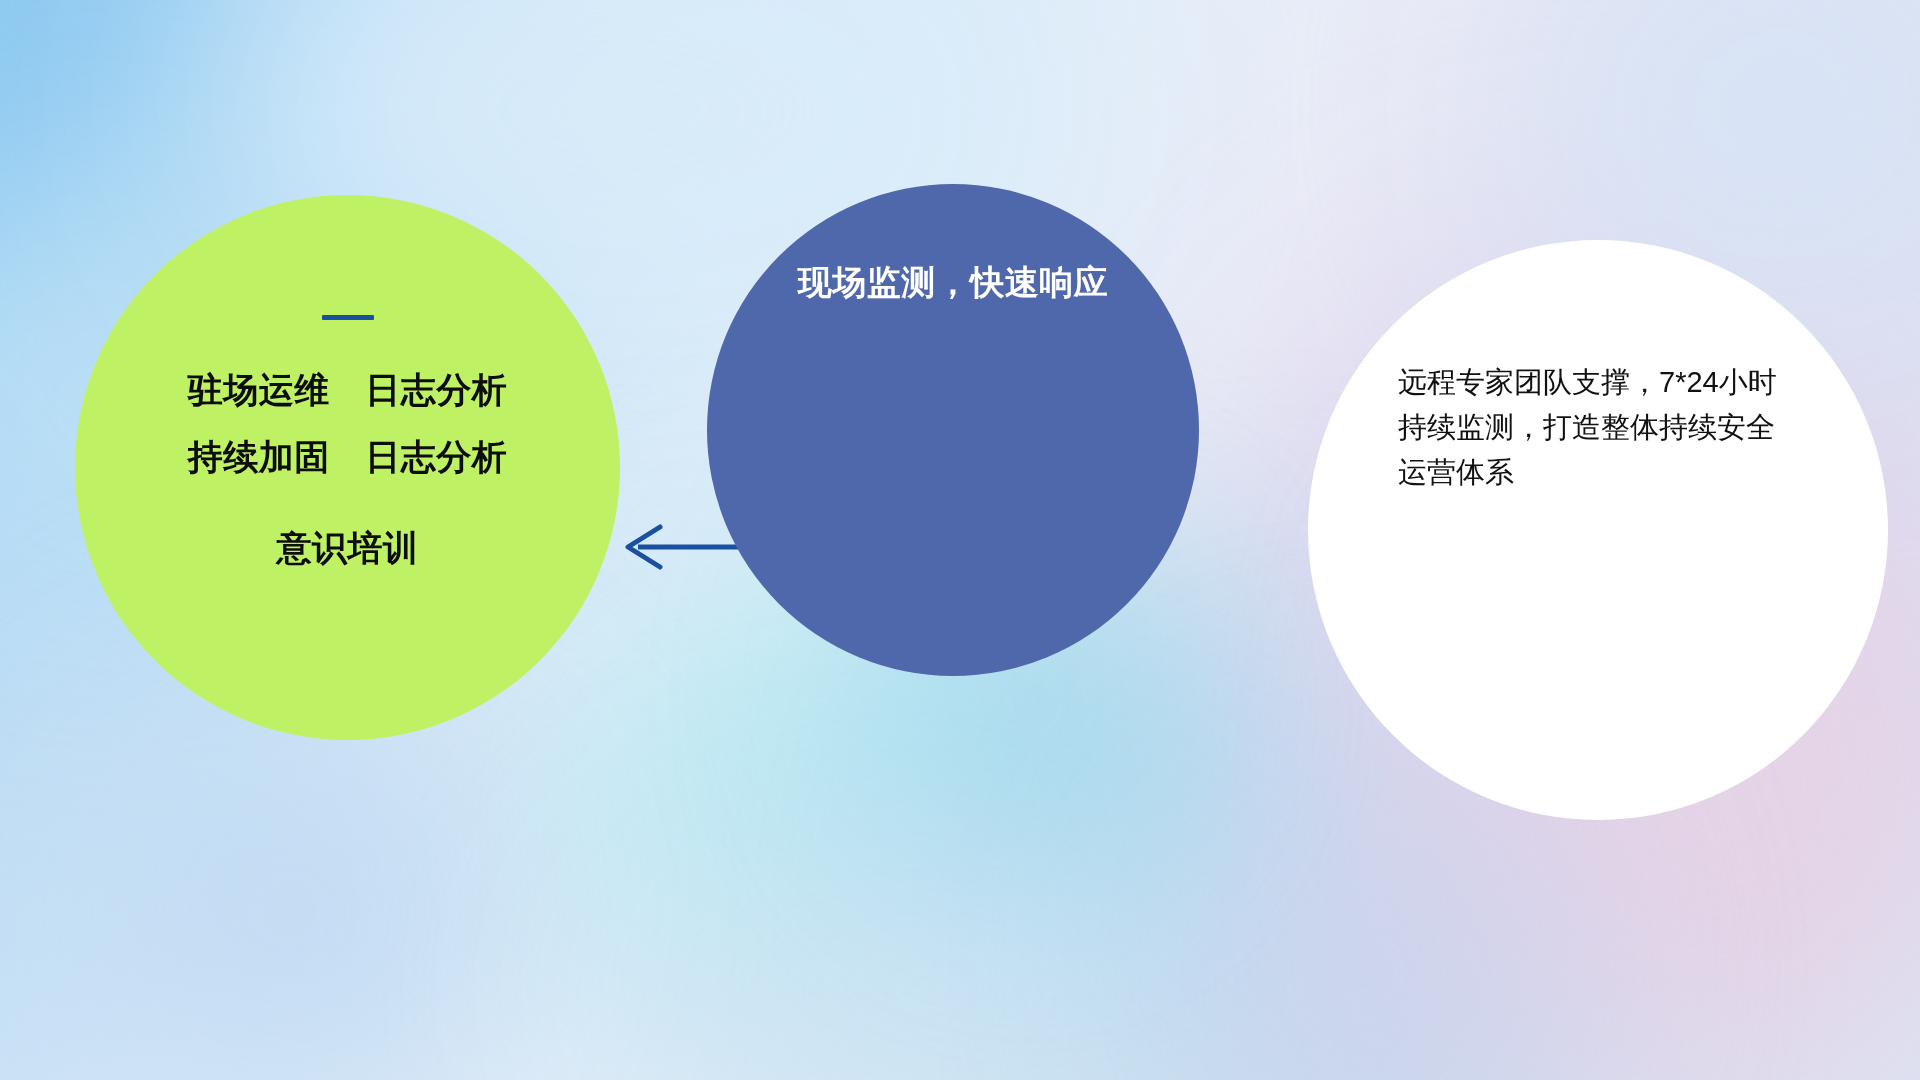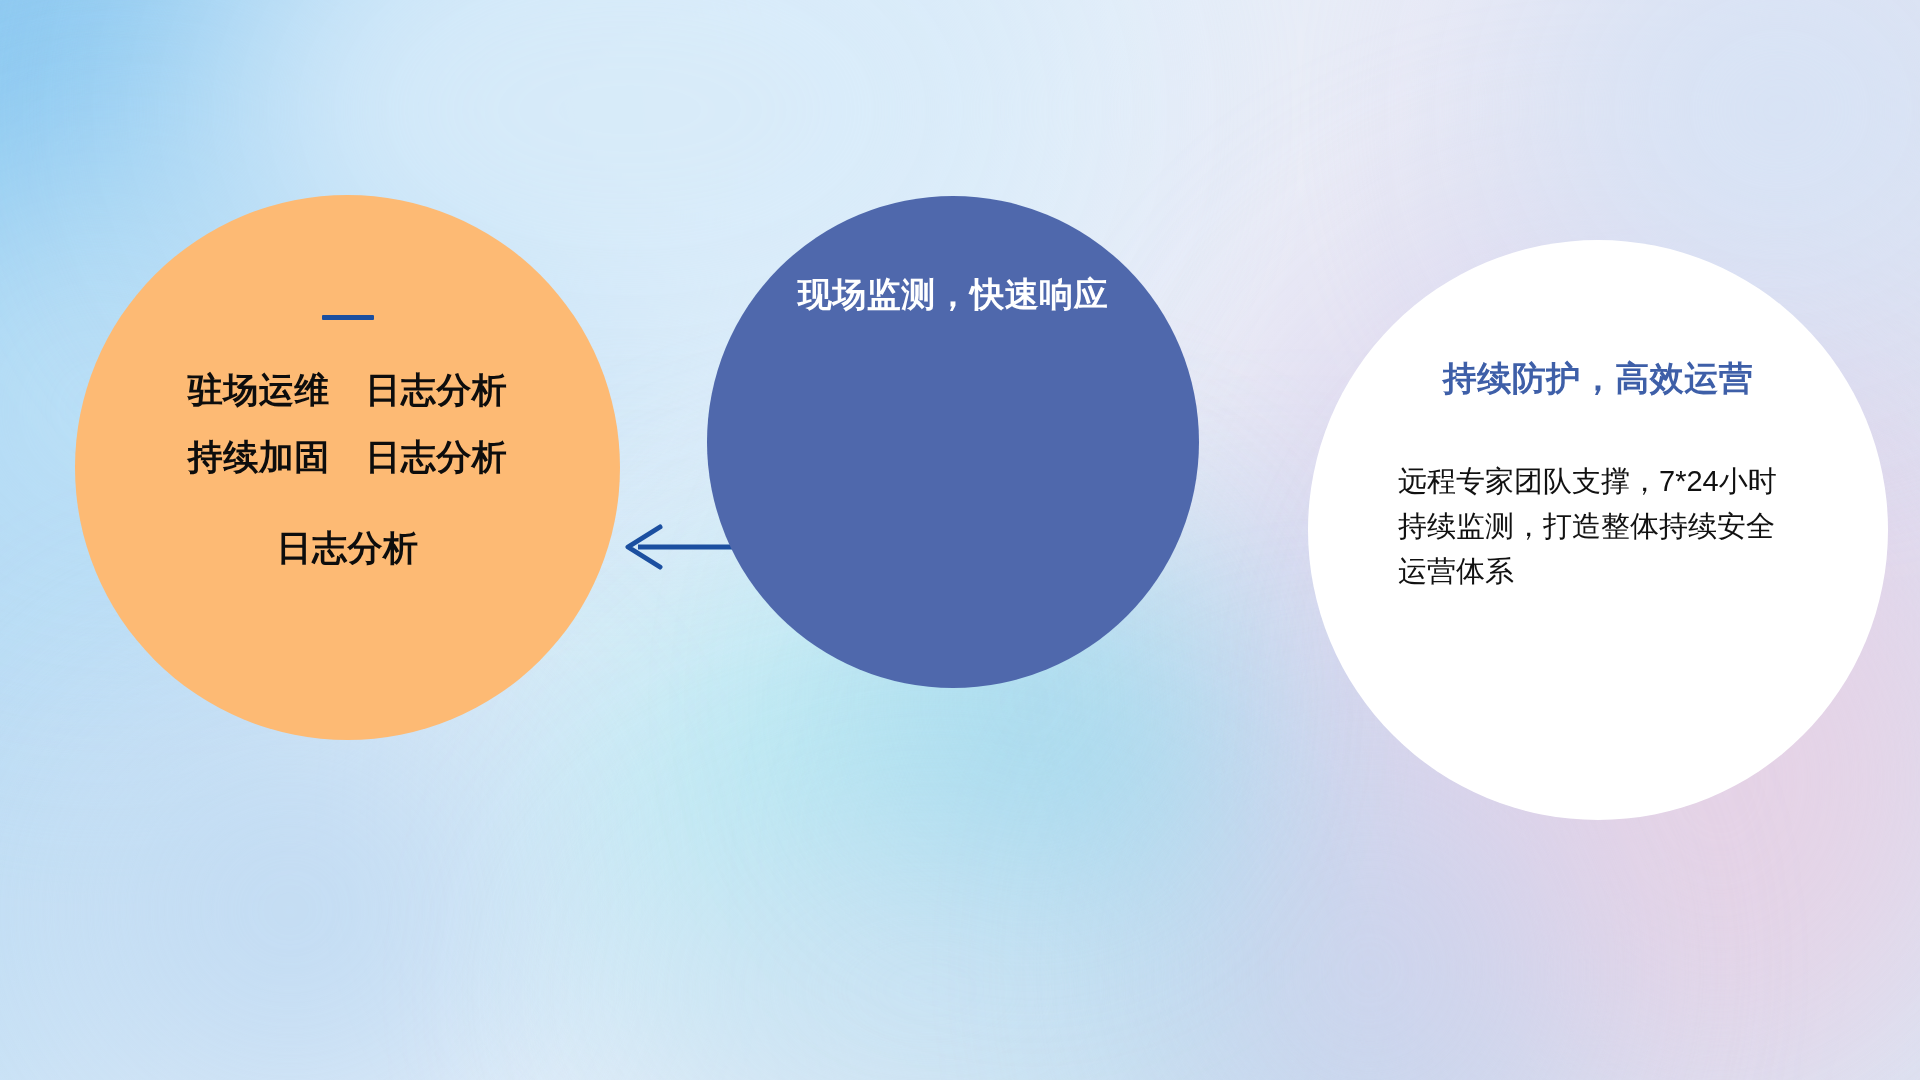--- a/index.html
+++ b/index.html
@@ -35,25 +35,25 @@
   .b9{width:460px;height:420px;left:60px;top:700px;background:#bcd8f2;opacity:.8;}
   .b10{width:620px;height:340px;left:620px;top:820px;background:#cfe2f4;opacity:.85;}
   .b11{width:380px;height:420px;left:1180px;top:760px;background:#cfd2ec;opacity:.8;}
   .b12{width:300px;height:360px;left:880px;top:520px;background:#8fc9e8;opacity:.45;}
 
   
   .circle{position:absolute;border-radius:50%;display:flex;flex-direction:column;
           align-items:center;justify-content:flex-start;text-align:center;box-sizing:border-box;}
 
   #circle-left{
-    left:75px;top:195px;width:545px;height:545px;background:#fdba74;
+    left:75px;top:195px;width:545px;height:545px;background:#bef264;
     padding-top:120px;
   }
   #circle-mid{
-    left:707px;top:196px;width:492px;height:492px;background:#4f68ac;
+    left:707px;top:184px;width:492px;height:492px;background:#4f68ac;
     padding-top:80px;z-index:2;
   }
   #circle-right{
     left:1308px;top:240px;width:580px;height:580px;background:#ffffff;
     padding-top:120px;z-index:3;
   }
 
   
   .dash{width:52px;height:5px;background:#1b4fa0;border-radius:1px;margin-bottom:52px;}
   .left-line{
@@ -104,23 +104,22 @@
 
 <svg id="arrow" viewBox="0 0 300 64">
   <line x1="300" y1="32" x2="38" y2="32" stroke="#1B4FA0" stroke-width="5"></line>
   <polyline points="60,12 28,32 60,52" fill="none" stroke="#1B4FA0" stroke-width="5" stroke-linecap="round" stroke-linejoin="round"></polyline>
 </svg>
 
 <div id="circle-left" class="circle">
   <div class="dash"></div>
   <div class="left-line">驻场运维　日志分析</div>
   <div class="left-line">持续加固　日志分析</div>
-  <div class="left-line last">日志分析</div>
+  <div class="left-line last">意识培训</div>
 </div>
 
 <div id="circle-mid" class="circle">
   <div class="mid-title">现场监测，快速响应</div>
 </div>
 
 <div id="circle-right" class="circle">
-  <div class="right-title">持续防护，高效运营</div>
   <div class="right-body">远程专家团队支撑，7*24小时持续监测，打造整体持续安全运营体系</div>
 </div>
 
 </body></html>

